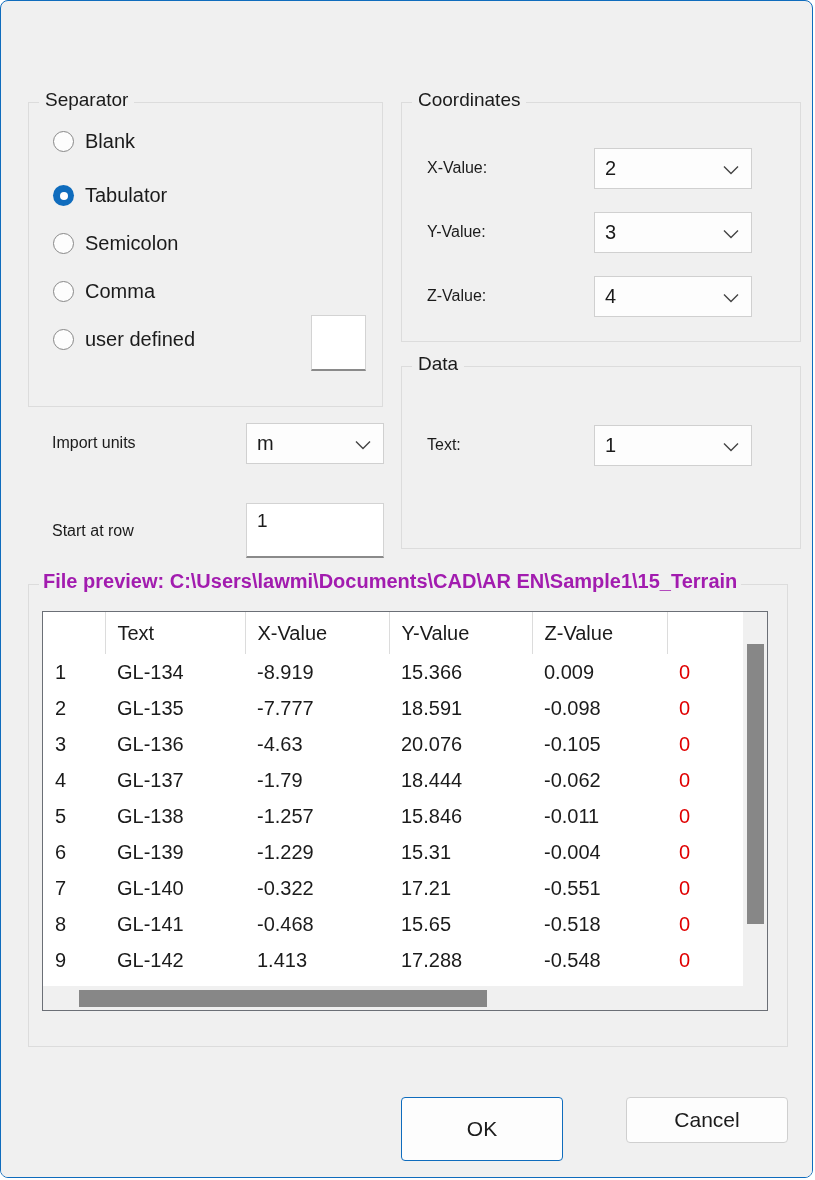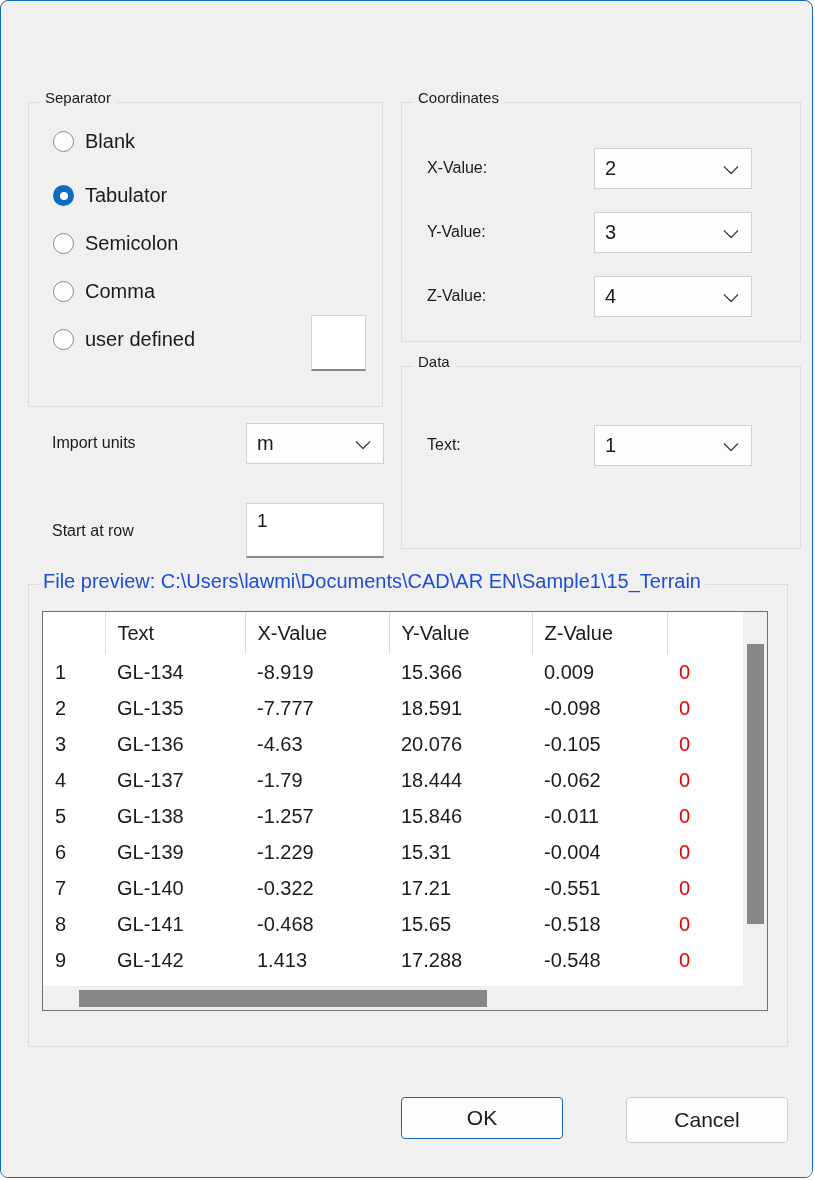--- a/index.html
+++ b/index.html
@@ -64,21 +64,21 @@
     position: absolute;
     border: 1px solid #dcdcdc;
     box-sizing: border-box;
   }
   .group-legend {
     position: absolute;
     top: -14px;
     left: 10px;
     background: #f0f0f0;
     padding: 0 6px;
-    font-size: 15px;
+    font-size: 19px;
     color: #1b1b1b;
     white-space: nowrap;
   }
 
   #sep-group  { left: 27px;  top: 43px;  width: 355px; height: 305px; }
   #coord-group{ left: 400px; top: 43px;  width: 400px; height: 240px; }
   #data-group { left: 400px; top: 307px; width: 400px; height: 183px; }
   #preview-group { left: 27px; top: 525px; width: 760px; height: 463px; }
 
   
@@ -255,41 +255,42 @@
     align-items: center;
     justify-content: center;
     font-size: 21px;
     color: #1b1b1b;
     cursor: default;
   }
   #ok-btn {
     left: 400px;
     top: 1038px;
     width: 162px;
-    height: 42px;
+    height: 64px;
     border: 1.5px solid #0f6cbd;
   }
   #cancel-btn {
     left: 625px;
     top: 1038px;
     width: 162px;
     height: 46px;
     border: 1px solid #cfcfcf;
   }
   .clip-path {
     position: absolute;
     left: 10px;
     top: -15px;
     font-size: 20px;
-    color: #1d4ed8;
+    color: #a21caf;
     white-space: nowrap;
     background: #f0f0f0;
     padding: 0 4px;
     max-width: 790px;
     overflow: hidden;
+    font-weight: bold;
   }
 </style>
 </head>
 <body>
 
 <div class="dialog">
 
 
   <div class="body-area">
 

